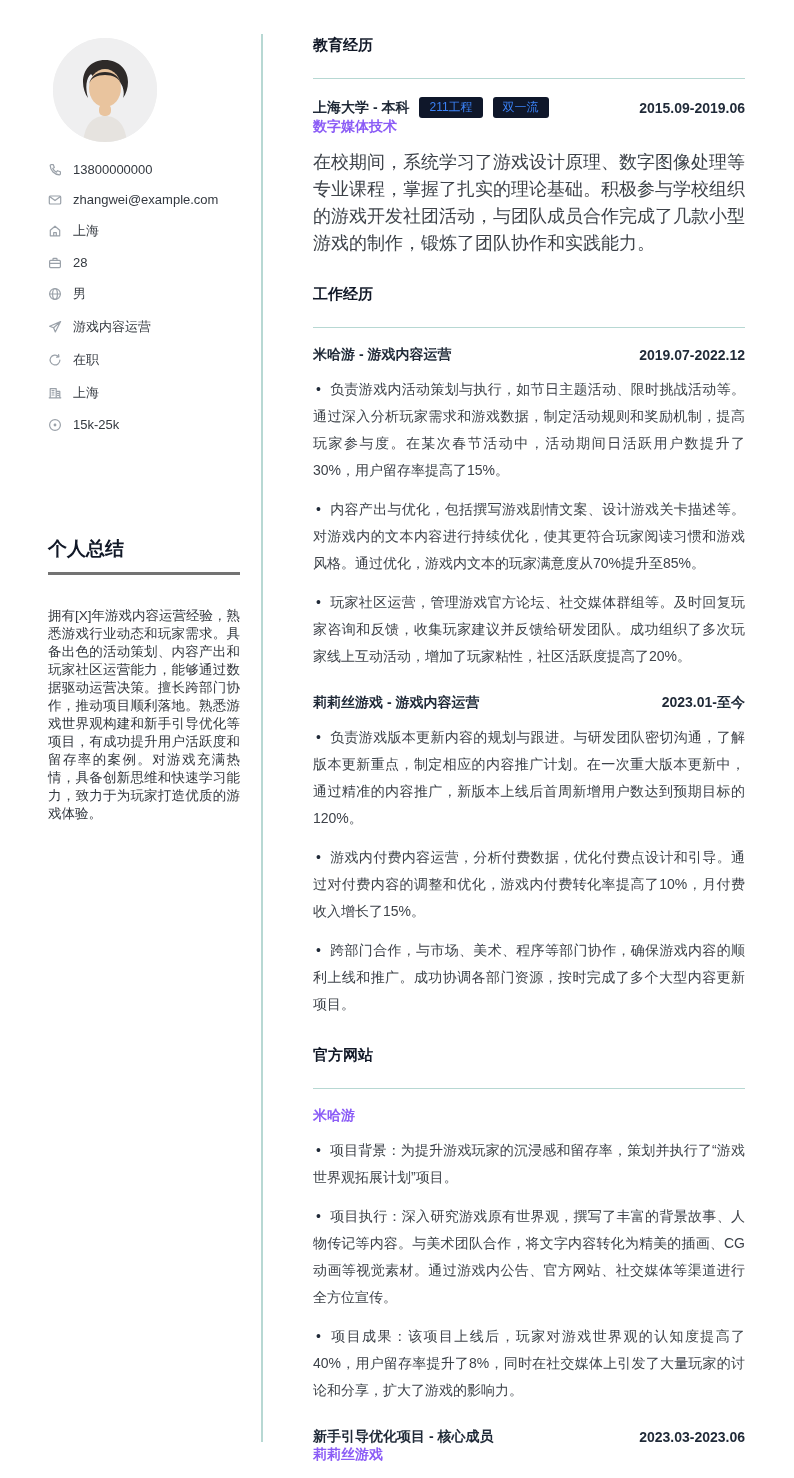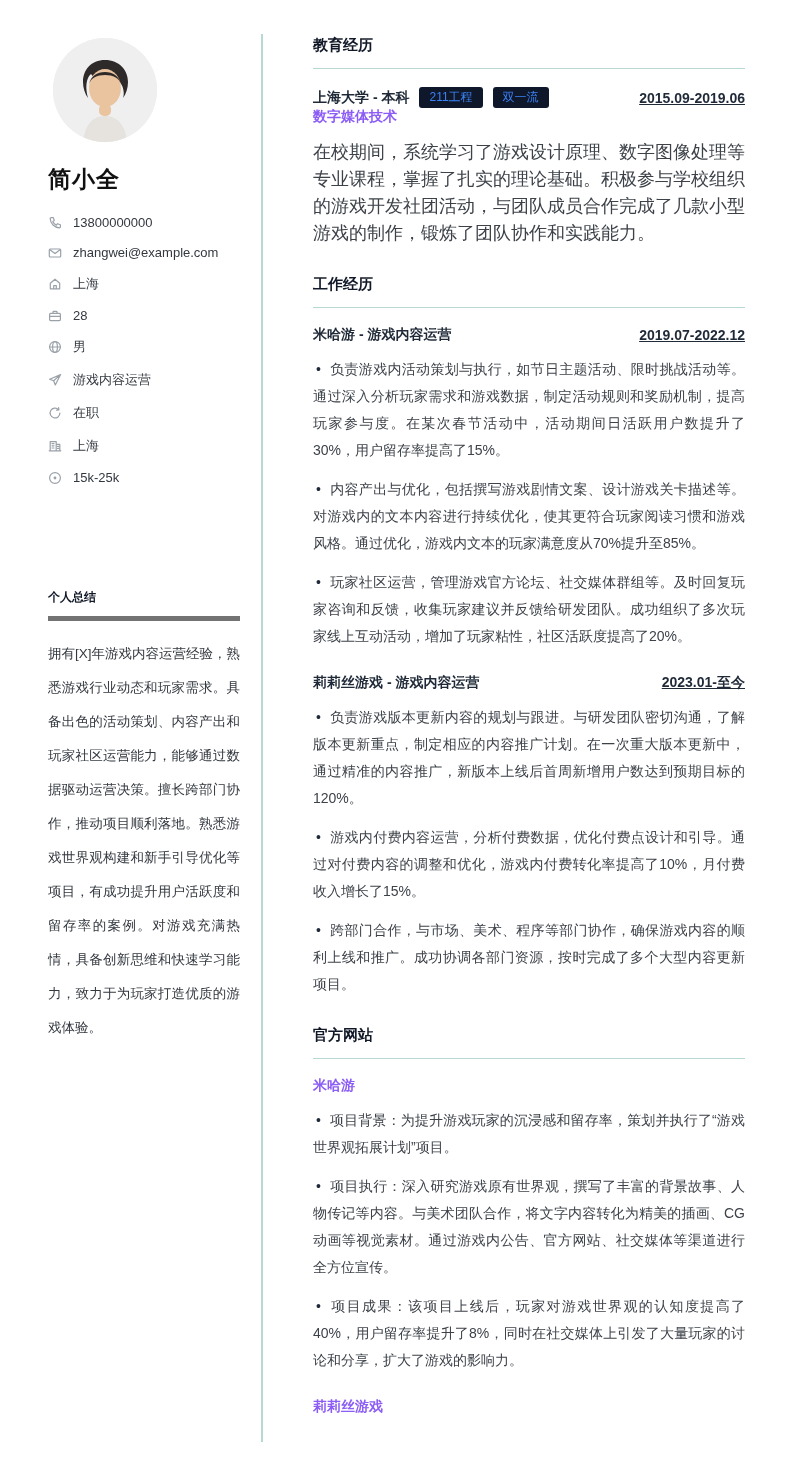--- a/index.html
+++ b/index.html
@@ -13,30 +13,30 @@
 
   
   .sidebar { position:absolute; left:48px; top:38px; width:192px; }
   .avatar-wrap { width:104px; height:104px; border-radius:50%; background:#efefef; margin-left:5px; overflow:hidden; }
   .person-name { margin-top:22px; font-size:23px; font-weight:bold; color:#111111; letter-spacing:1px; }
   .contact-list { margin-top:20px; }
   .contact-item { display:flex; align-items:center; margin-bottom:15px; font-size:13px; color:#33383f; }
   .contact-item .cicon { width:14px; height:14px; margin-right:11px; flex:0 0 14px; display:flex; }
   .cicon svg { width:14px; height:14px; stroke:#9aa1a9; fill:none; stroke-width:1.2; stroke-linecap:round; stroke-linejoin:round; }
   .summary-block { margin-top:104px; }
-  .side-title { font-size:12px; font-weight:bold; color:#111827; padding-bottom:10px; border-bottom:5px solid #737373; }
-  .summary-text { margin-top:16px; font-size:13.5px; line-height:34px; color:#33383f; text-align:justify; }
+  .side-title { font-size:19px; font-weight:bold; color:#111827; padding-bottom:10px; border-bottom:3px solid #737373; }
+  .summary-text { margin-top:32px; font-size:13.5px; line-height:18px; color:#33383f; text-align:justify; }
 
   
   .main { position:absolute; left:313px; top:36px; width:432px; }
   .section { margin-bottom:28px; }
-  .section-title { font-size:15px; font-weight:bold; color:#111827; padding-bottom:13px; border-bottom:1px solid #b7d8d3; margin-bottom:18px; }
+  .section-title { font-size:15px; font-weight:bold; color:#111827; padding-bottom:23px; border-bottom:1px solid #b7d8d3; margin-bottom:18px; }
   .head-row { display:flex; justify-content:space-between; align-items:center; }
   .item-title { font-size:14px; font-weight:bold; color:#1f2937; display:flex; align-items:center; }
-  .date { font-size:14px; font-weight:bold; color:#1f2937; white-space:nowrap;text-decoration:underline; }
+  .date { font-size:14px; font-weight:bold; color:#1f2937; white-space:nowrap; }
   .tag { font-size:12px; font-weight:normal; color:#3b82f6; background:#0f172a; border-radius:3px; padding:2px 10px; margin-left:10px; }
   .sub-bold { font-size:14px; font-weight:bold; color:#8b5cf6; }
   .para { font-size:18px; line-height:27px; color:#3d4249; margin-top:13px; text-align:justify; }
   .bullet { font-size:14px; line-height:27px; color:#3d4249; margin-top:12px; text-align:justify; }
   .bullet .dot { display:inline-block; margin:0 9px 0 3px; color:#1f2937; }
   .job { margin-top:16px; }
   .job:first-of-type { margin-top:0; }
 </style>
 </head>
 <body>
@@ -48,21 +48,20 @@
     <svg viewBox="0 0 104 104" width="104" height="104">
       <rect width="104" height="104" fill="#efeff0"></rect>
       <path d="M52 22c-14 0-22 10-22 22 0 6 2 12 5 16-3-10-2-20 3-24 4 6 18 9 28 7 4 4 6 12 4 17 3-4 5-10 5-16 0-12-9-22-23-22z" fill="#2e2a29"></path>
       <ellipse cx="52" cy="50" rx="16" ry="19" fill="#e9c49e"></ellipse>
       <path d="M36 46c2-8 8-12 16-12s14 4 16 12c-2-6-8-9-16-9s-14 3-16 9z" fill="#2e2a29"></path>
       <path d="M30 104c2-18 10-26 22-26s20 8 22 26z" fill="#e6e3df"></path>
       <rect x="46" y="66" width="12" height="12" rx="5" fill="#e9c49e"></rect>
     </svg>
   </div>
 
-  <div class="person-name">简小全</div>
 
   <div class="contact-list">
     <div class="contact-item">
       <span class="cicon">
         <svg viewBox="0 0 14 14">
             <path d="M3.2 1.6h2.1l1 2.9-1.5 1.1a8.6 8.6 0 0 0 3.6 3.6l1.1-1.5 2.9 1v2.1c0 .6-.5 1-1 1C6.3 11.5 2.5 7.7 2.2 2.6c0-.5.4-1 1-1z"></path>
           </svg>
       </span>
       <span>13800000000</span>
     </div>
@@ -187,18 +186,22 @@
     <div class="section-title">官方网站</div>
 
     <div class="job">
       <div class="sub-bold">米哈游</div>
       <div class="bullet"><span class="dot">•</span><span>项目背景：为提升游戏玩家的沉浸感和留存率，策划并执行了“游戏世界观拓展计划”项目。</span></div>
       <div class="bullet"><span class="dot">•</span><span>项目执行：深入研究游戏原有世界观，撰写了丰富的背景故事、人物传记等内容。与美术团队合作，将文字内容转化为精美的插画、CG动画等视觉素材。通过游戏内公告、官方网站、社交媒体等渠道进行全方位宣传。</span></div>
       <div class="bullet"><span class="dot">•</span><span>项目成果：该项目上线后，玩家对游戏世界观的认知度提高了40%，用户留存率提升了8%，同时在社交媒体上引发了大量玩家的讨论和分享，扩大了游戏的影响力。</span></div>
     </div>
 
     <div class="job" style="margin-top:24px;">
+      <div class="head-row">
+        <div class="item-title">新手引导优化项目 - 核心成员</div>
+        <div class="date">2023.03-2023.06</div>
+      </div>
       <div class="sub-bold">莉莉丝游戏</div>
 
     </div>
   </section>
 
 </main>
 
 </body></html>

